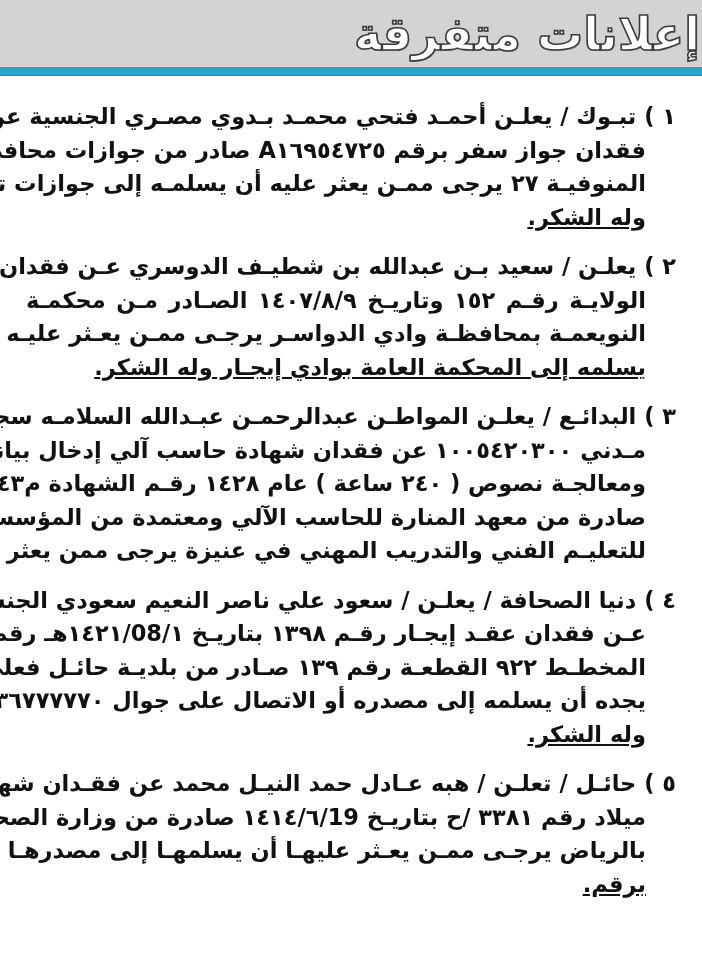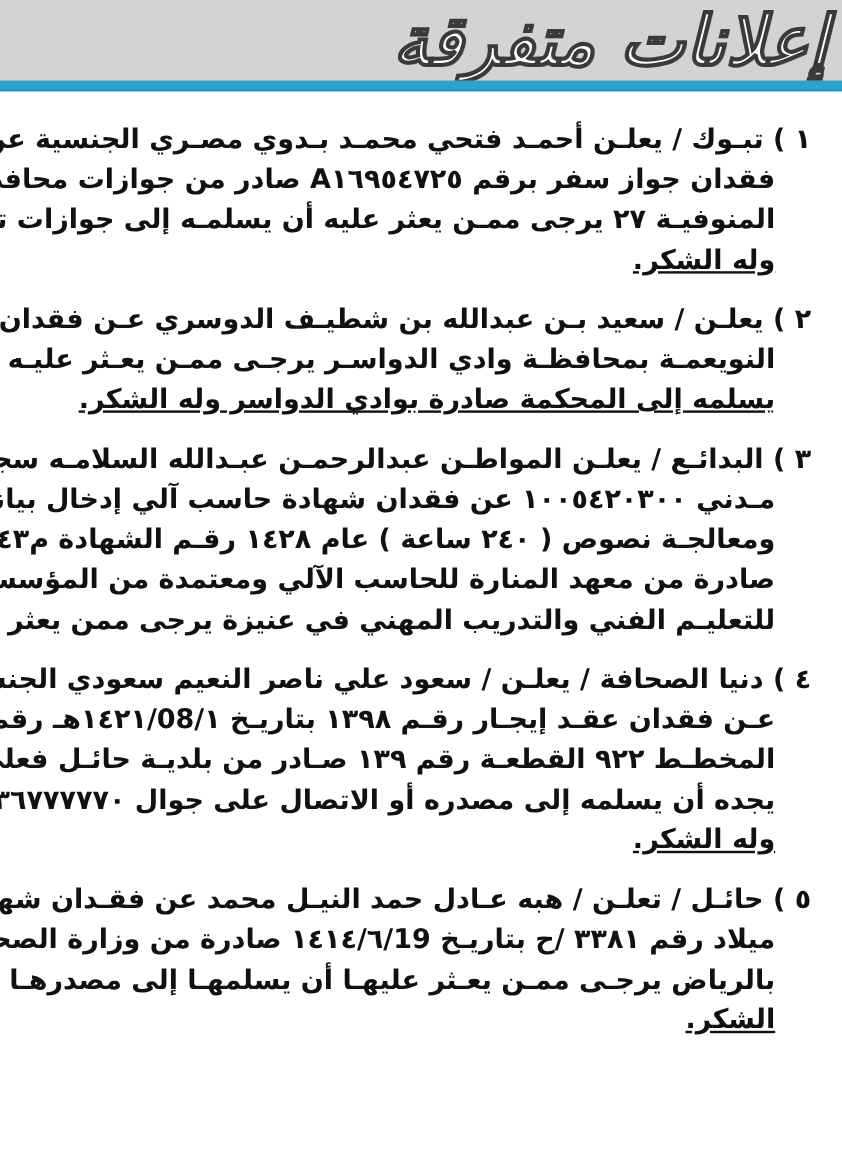--- a/index.html
+++ b/index.html
@@ -16,32 +16,31 @@
     }
     .header {
       position: absolute;
       left: 0; top: 0;
       width: 702px;
       height: 67px;
       background: #d3d3d5;
     }
     .header-title {
       position: absolute;
-      right: 12px;
+      right: 2px;
       top: 6px;
       direction: rtl;
       font-family: "DejaVu Sans", sans-serif;
       font-weight: bold;
-      font-size: 58px;
+      font-size: 46px;
       line-height: 56px;
       color: #ffffff;
       -webkit-text-stroke: 1.6px #3a3a3a;
       letter-spacing: 0px;
       text-shadow: 1px 1px 0 #9a9a9a;
-      font-style: italic;
     }
     .header-stripe {
       position: absolute;
       left: 0; top: 67px;
       width: 702px;
       height: 8px;
       background: #2aa3cf;
       border-bottom: 1px solid #1f86ad;
     }
     .content {
@@ -87,22 +86,23 @@
 
   <div class="ad">
     <span class="ad-line">١ ) تبـوك / يعلـن أحمـد فتحي محمـد بـدوي مصـري الجنسية عن</span>
     <span class="ad-line indent">فقدان جواز سفر برقم A١٦٩٥٤٧٢٥ صادر من جوازات محافظة</span>
     <span class="ad-line indent">المنوفيـة ٢٧ يرجى ممـن يعثر عليه أن يسلمـه إلى جوازات تبوك</span>
     <span class="ad-line indent last">وله الشكر.</span>
   </div>
 
   <div class="ad">
     <span class="ad-line">٢ ) يعلـن / سعيد بـن عبدالله بن شطيـف الدوسري عـن فقدان صك</span>
+    <span class="ad-line indent">الولايـة رقـم ١٥٢ وتاريـخ ١٤٠٧/٨/٩ الصـادر مـن محكمـة</span>
     <span class="ad-line indent">النويعمـة بمحافظـة وادي الدواسـر يرجـى ممـن يعـثر عليـه أن</span>
-    <span class="ad-line indent last">يسلمه إلى المحكمة صادرة بوادي الدواسر وله الشكر.</span>
+    <span class="ad-line indent last">يسلمه إلى المحكمة العامة بوادي إيجـار وله الشكر.</span>
   </div>
 
   <div class="ad">
     <span class="ad-line">٣ ) البدائـع / يعلـن المواطـن عبدالرحمـن عبـدالله السلامـه سجـل</span>
     <span class="ad-line indent">مـدني ١٠٠٥٤٢٠٣٠٠ عن فقدان شهادة حاسب آلي إدخال بيانات</span>
     <span class="ad-line indent">ومعالجـة نصوص ( ٢٤٠ ساعة ) عام ١٤٢٨ رقـم الشهادة م٢٨٤٣</span>
     <span class="ad-line indent">صادرة من معهد المنارة للحاسب الآلي ومعتمدة من المؤسسة العامة</span>
     <span class="ad-line indent">للتعليـم الفني والتدريب المهني في عنيزة يرجى ممن يعثر عليها أن</span>
   </div>
 
@@ -111,16 +111,16 @@
     <span class="ad-line indent">عـن فقدان عقـد إيجـار رقـم ١٣٩٨ بتاريـخ ١٤٢١/08/١هـ رقم</span>
     <span class="ad-line indent">المخطـط ٩٢٢ القطعـة رقم ١٣٩ صـادر من بلديـة حائـل فعلى من</span>
     <span class="ad-line indent">يجده أن يسلمه إلى مصدره أو الاتصال على جوال ٠٥٣٦٧٧٧٧٧٠</span>
     <span class="ad-line indent last">وله الشكر.</span>
   </div>
 
   <div class="ad">
     <span class="ad-line">٥ ) حائـل / تعلـن / هبه عـادل حمد النيـل محمد عن فقـدان شهادة</span>
     <span class="ad-line indent">ميلاد رقم ٣٣٨١ /ح بتاريـخ ١٤١٤/٦/19 صادرة من وزارة الصحة</span>
     <span class="ad-line indent">بالرياض يرجـى ممـن يعـثر عليهـا أن يسلمهـا إلى مصدرهـا وله</span>
-    <span class="ad-line indent last">الشكر.</span>
+    <span class="ad-line indent last">برقم.</span>
   </div>
 
 </div>
 
 </body></html>

